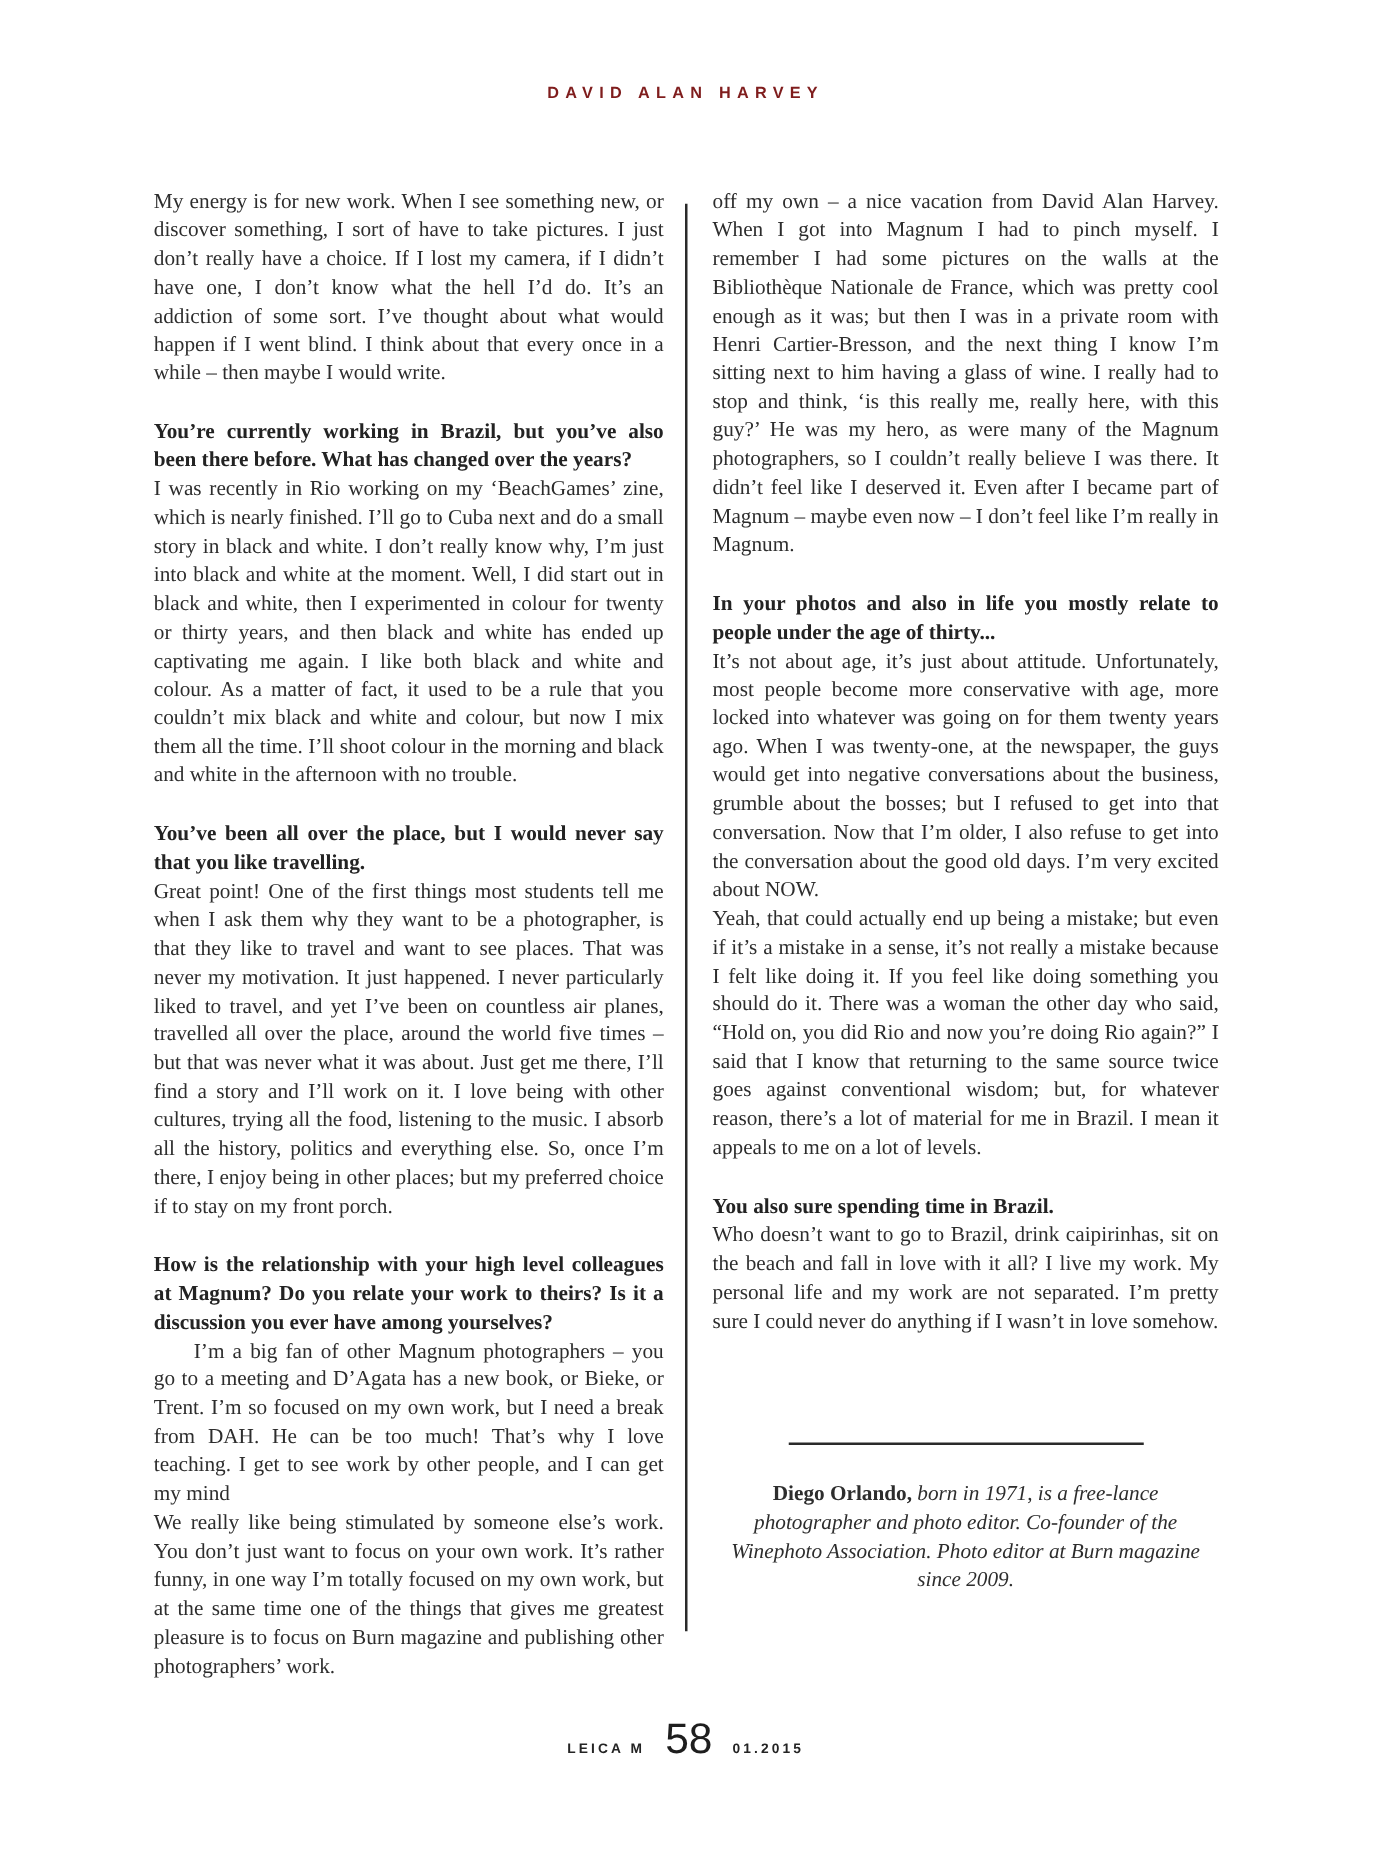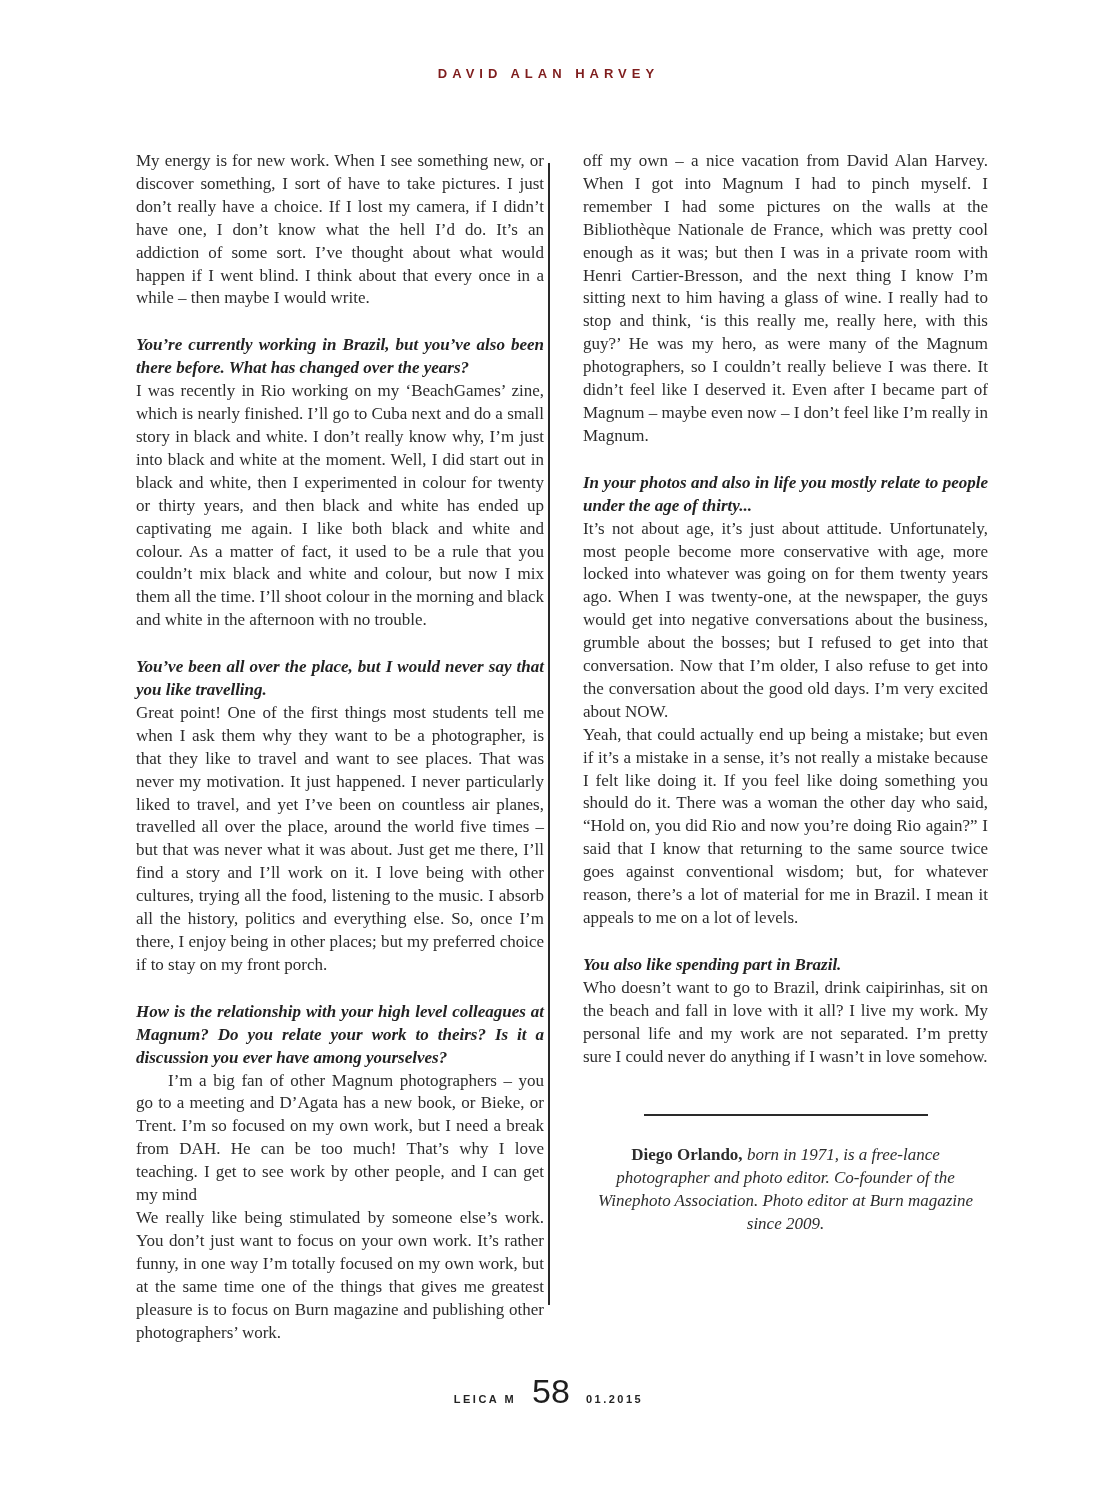--- a/index.html
+++ b/index.html
@@ -33,46 +33,45 @@
     top: 163px;
     width: 1.5px;
     height: 1142px;
     background: #2a2a2a;
   }
 
   
   .columns {
     position: absolute;
     top: 150px;
-    left: 136px;
+    left: 123px;
     width: 852px;
     display: flex;
     gap: 39px;
   }
   .col { flex: 0 0 auto; }
   .col-left  { width: 408px; }
   .col-right { width: 405px; }
 
   .col p {
     margin: 0;
     font-size: 17px;
     line-height: 22.9px;
     text-align: justify;
     color: #2d2d2d;
   }
   .col p.question {
     font-weight: bold;
     margin-top: 24px;
     color: #232323;
-    font-style: italic;
   }
   .col p.indent { text-indent: 32px; }
 
   
-  .bio { margin-top: 46px; }
+  .bio { margin-top: 86px; }
   .bio-rule {
     width: 284px;
     height: 2px;
     background: #2a2a2a;
     margin: 0 auto 28px auto;
   }
   .bio-text {
     margin: 0;
     text-align: center !important;
     font-size: 15.5px;
@@ -127,21 +126,21 @@
     <p class="question">How is the relationship with your high level colleagues at Magnum? Do you relate your work to theirs? Is it a discussion you ever have among yourselves?</p>
     <p class="answer indent">I’m a big fan of other Magnum photographers – you go to a meeting and D’Agata has a new book, or Bieke, or Trent. I’m so focused on my own work, but I need a break from DAH. He can be too much! That’s why I love teaching. I get to see work by other people, and I can get my mind</p>
     <p class="answer">We really like being stimulated by someone else’s work. You don’t just want to focus on your own work. It’s rather funny, in one way I’m totally focused on my own work, but at the same time one of the things that gives me greatest pleasure is to focus on Burn magazine and publishing other photographers’ work.</p>
   </div>
 
   <div class="col col-right">
     <p class="answer">off my own – a nice vacation from David Alan Harvey. When I got into Magnum I had to pinch myself. I remember I had some pictures on the walls at the Bibliothèque Nationale de France, which was pretty cool enough as it was; but then I was in a private room with Henri Cartier-Bresson, and the next thing I know I’m sitting next to him having a glass of wine. I really had to stop and think, ‘is this really me, really here, with this guy?’ He was my hero, as were many of the Magnum photographers, so I couldn’t really believe I was there. It didn’t feel like I deserved it. Even after I became part of Magnum – maybe even now – I don’t feel like I’m really in Magnum.</p>
     <p class="question">In your photos and also in life you mostly relate to people under the age of thirty...</p>
     <p class="answer">It’s not about age, it’s just about attitude. Unfortunately, most people become more conservative with age, more locked into whatever was going on for them twenty years ago. When I was twenty-one, at the newspaper, the guys would get into negative conversations about the business, grumble about the bosses; but I refused to get into that conversation. Now that I’m older, I also refuse to get into the conversation about the good old days. I’m very excited about NOW.</p>
     <p class="answer">Yeah, that could actually end up being a mistake; but even if it’s a mistake in a sense, it’s not really a mistake because I felt like doing it. If you feel like doing something you should do it. There was a woman the other day who said, “Hold on, you did Rio and now you’re doing Rio again?” I said that I know that returning to the same source twice goes against conventional wisdom; but, for whatever reason, there’s a lot of material for me in Brazil. I mean it appeals to me on a lot of levels.</p>
-    <p class="question">You also like spending part in Brazil.</p>
+    <p class="question">You also sure spending time in Brazil.</p>
     <p class="answer">Who doesn’t want to go to Brazil, drink caipirinhas, sit on the beach and fall in love with it all? I live my work. My personal life and my work are not separated. I’m pretty sure I could never do anything if I wasn’t in love somehow.</p>
 
     <div class="bio">
       <div class="bio-rule"></div>
       <p class="bio-text"><span class="bio-name">Diego Orlando,</span> <span class="bio-rest">born in 1971, is a free-lance photographer and photo editor. Co-founder of the Winephoto Association. Photo editor at Burn magazine since 2009.</span></p>
     </div>
   </div>
 
 </div>
 

